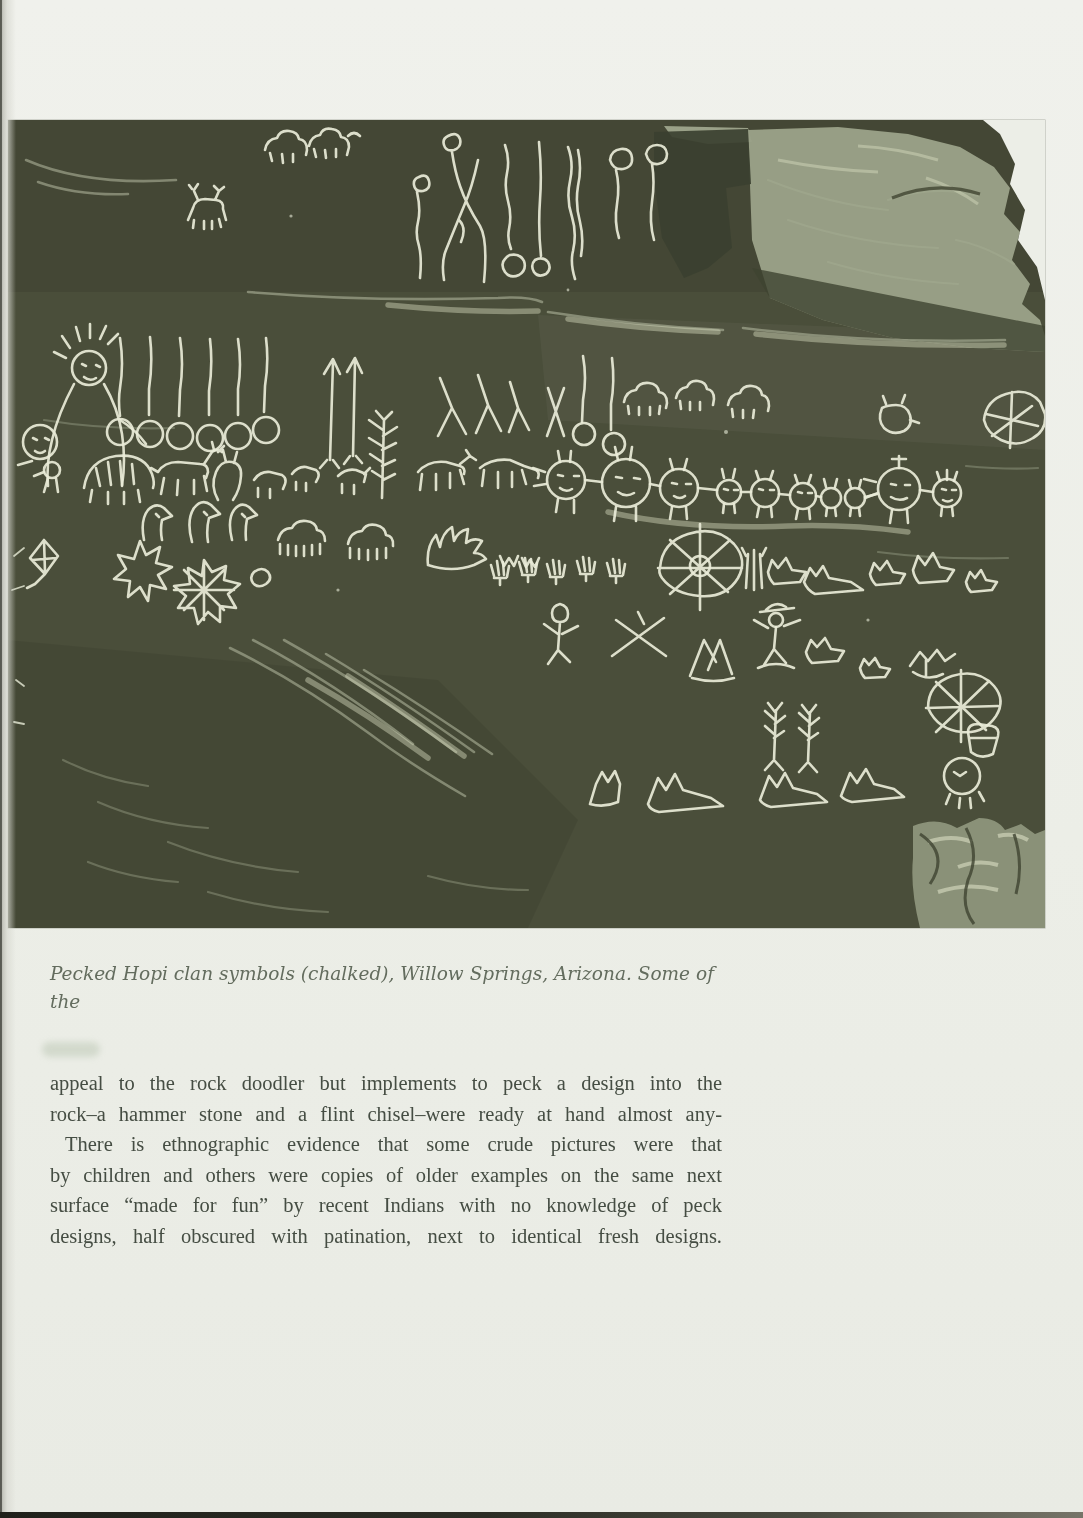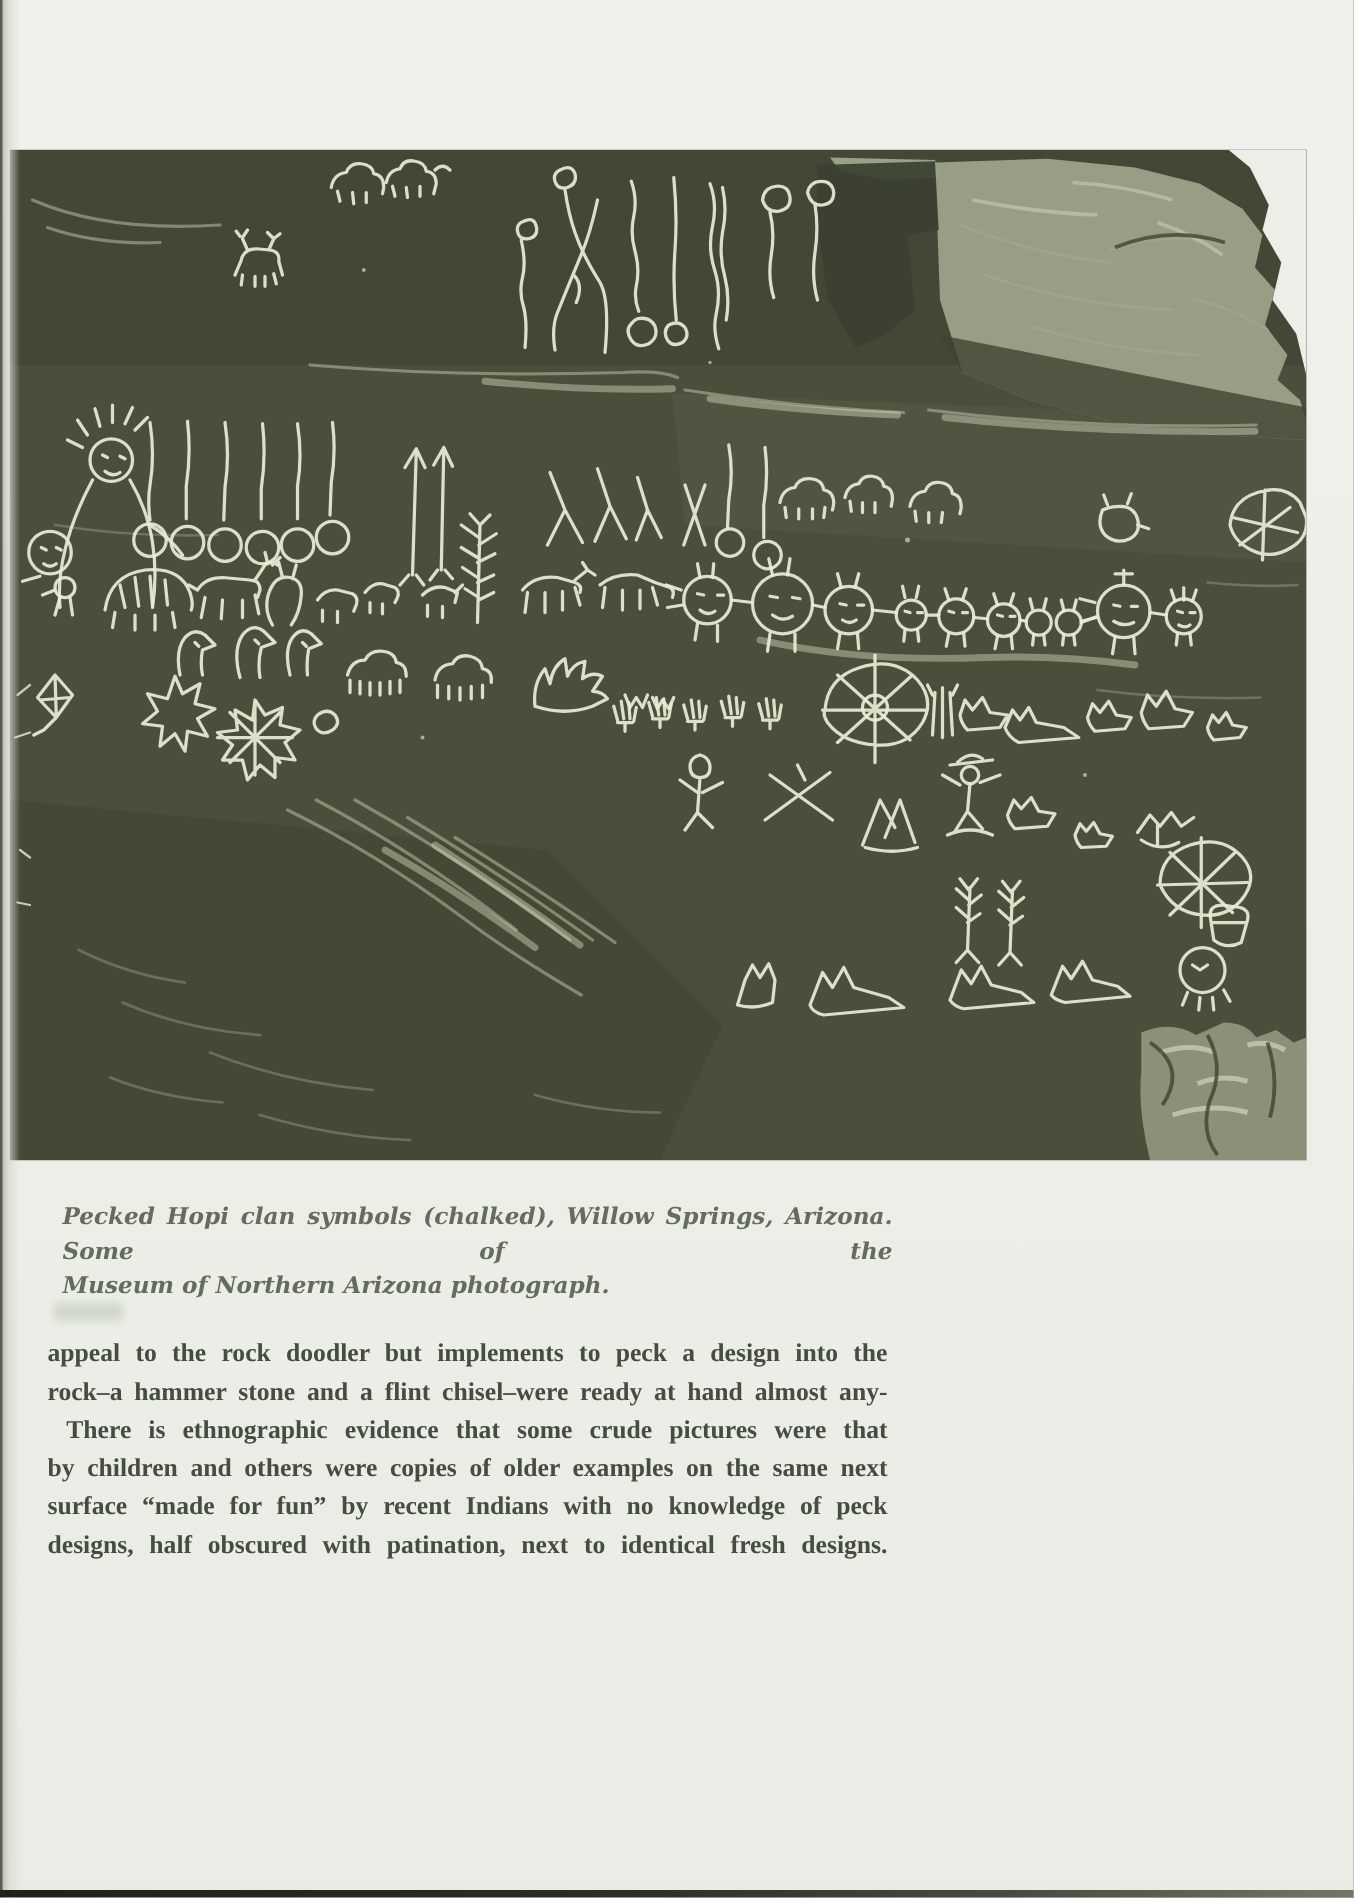--- a/index.html
+++ b/index.html
@@ -1,20 +1,19 @@
 <!DOCTYPE html>
 <html><head>
 <meta charset="utf-8">
 <style>
   html,body{margin:0;padding:0;background:#9a9a92;}
   .page{
     position:relative;width:1083px;height:1518px;margin:0 auto;overflow:hidden;
     background:linear-gradient(180deg,#f0f1ec 0%,#eceee7 55%,#e9ebe4 100%);
     font-family:"Liberation Serif", serif;
-    font-weight:bold;
   }
   .gutter-left{
     position:absolute;left:0;top:0;width:16px;height:100%;
     background:linear-gradient(90deg,#6f7068 0%,#b9bab1 18%,#d9dad2 45%,rgba(236,238,231,0) 100%);
     opacity:.75;pointer-events:none;
   }
   .edge-line{position:absolute;left:0;top:0;width:2px;height:100%;background:#4a4b43;opacity:.8;}
   .bottom-strip{
     position:absolute;left:0;bottom:0;width:100%;height:6px;
     background:linear-gradient(90deg,#20211b 0%,#2c2d25 45%,#4a4b40 75%,#767468 100%);
@@ -28,21 +27,21 @@
   .ckthin{fill:none;stroke:#e9ecd8;stroke-width:1.8;stroke-linecap:round;opacity:.8;}
   .streak{fill:none;stroke:#c2c8ad;stroke-width:2.6;stroke-linecap:round;opacity:.5;}
   .streak2{fill:none;stroke:#a8b095;stroke-width:2.2;stroke-linecap:round;opacity:.38;}
   .bright{fill:none;stroke:#d4d9bd;stroke-width:5.5;stroke-linecap:round;opacity:.45;}
   .caption{
     position:absolute;left:50px;top:960px;width:664px;
     font-family:"DejaVu Serif", serif;font-style:italic;
     font-size:18.5px;line-height:27.5px;color:#636c5e;
   }
   .body-text{
-    position:absolute;left:38px;top:1068px;width:672px;
+    position:absolute;left:50px;top:1068px;width:672px;
     font-size:20.5px;line-height:30.6px;color:#454d43;
   }
   .just{text-align:justify;text-align-last:justify;}
   .indent{text-indent:15px;}
   .para{margin:0;padding:0;}
   .smudge{
     position:absolute;left:42px;top:1042px;width:58px;height:15px;border-radius:8px;
     background:#aebca6;opacity:.4;filter:blur(3px);
   }
 </style>
@@ -318,21 +317,20 @@
         <circle cx="718" cy="312" r="2" fill="#e9ecd8"></circle>
         <circle cx="560" cy="170" r="1.4" fill="#e9ecd8"></circle>
         <circle cx="330" cy="470" r="1.6" fill="#e9ecd8"></circle>
         <circle cx="860" cy="500" r="1.6" fill="#e9ecd8"></circle>
       </g>
     </svg>
   </figure>
 
   <div class="caption">
     <div class="just">Pecked Hopi clan symbols (chalked), Willow Springs, Arizona. Some of the</div>
-    <div>Museum of Northern Arizona photograph.</div>
   </div>
 
   <div class="smudge"></div>
 
   <div class="body-text">
     <div class="para">
       <div class="just">appeal to the rock doodler but implements to peck a design into the</div>
       <div class="just">rock–a hammer stone and a flint chisel–were ready at hand almost any-</div>
     </div>
     <div class="para">

